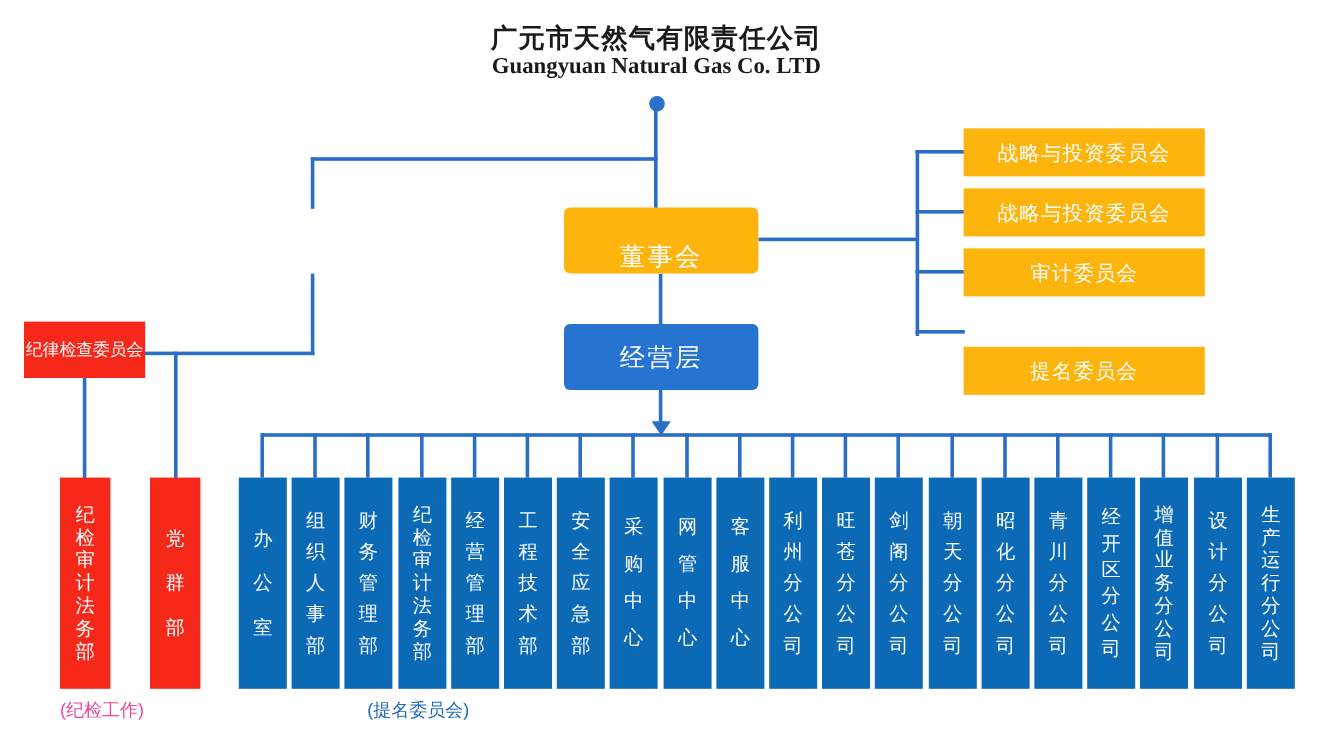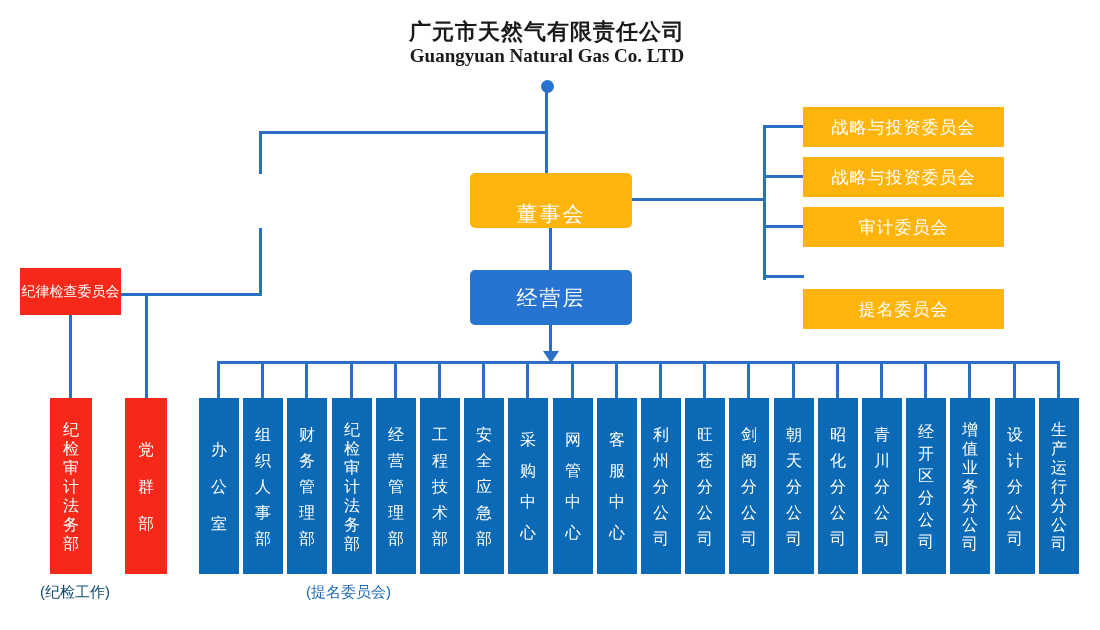--- a/index.html
+++ b/index.html
@@ -23,21 +23,21 @@
         color:#fff;box-sizing:border-box;font-family:Liberation Serif, serif;}
   .big{width:167px;height:55px;font-size:21px;letter-spacing:2px;border-radius:5px;}
   .red{background:var(--red);} .yellow{background:var(--yellow);align-items:flex-end;} .bluem{background:var(--blue-mgmt);}
   .dic{left:20px;top:268px;width:101px;height:47px;font-size:14px;background:var(--red);}
   .committee{left:803px;width:201px;height:40px;font-size:17px;letter-spacing:1px;background:var(--yellow);}
   .vbox{position:absolute;top:398px;height:176px;display:flex;flex-direction:column;
         align-items:center;justify-content:center;color:#fff;font-size:16px;line-height:17px;}
   .vbox.redv{width:42px;background:var(--red);}
   .vbox.bluev{width:40px;background:var(--blue-box);}
   .footnote{position:absolute;top:583px;font-size:15px;}
-  .fn-red{left:40px;color:#0c4a6e;}
+  .fn-red{left:50px;color:#ec4899;}
   .fn-blue{left:306px;color:#1e6ab8;}
 </style>
 </head>
 <body>
 
 <div id="canvas">
   <div class="title-zh">广元市天然气有限责任公司</div>
   <div class="title-en">Guangyuan Natural Gas Co. LTD</div>
 
   <div class="dot"></div>

